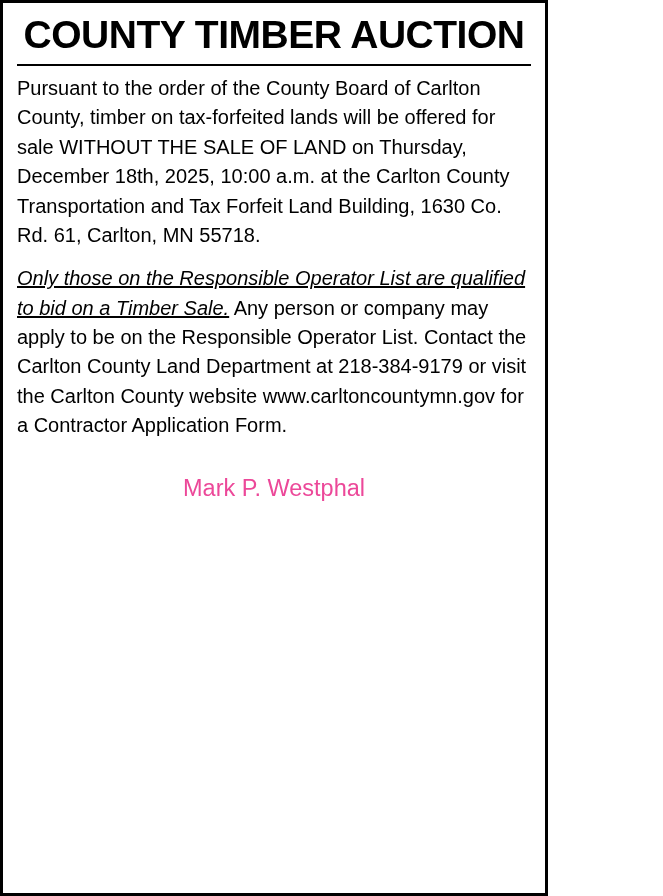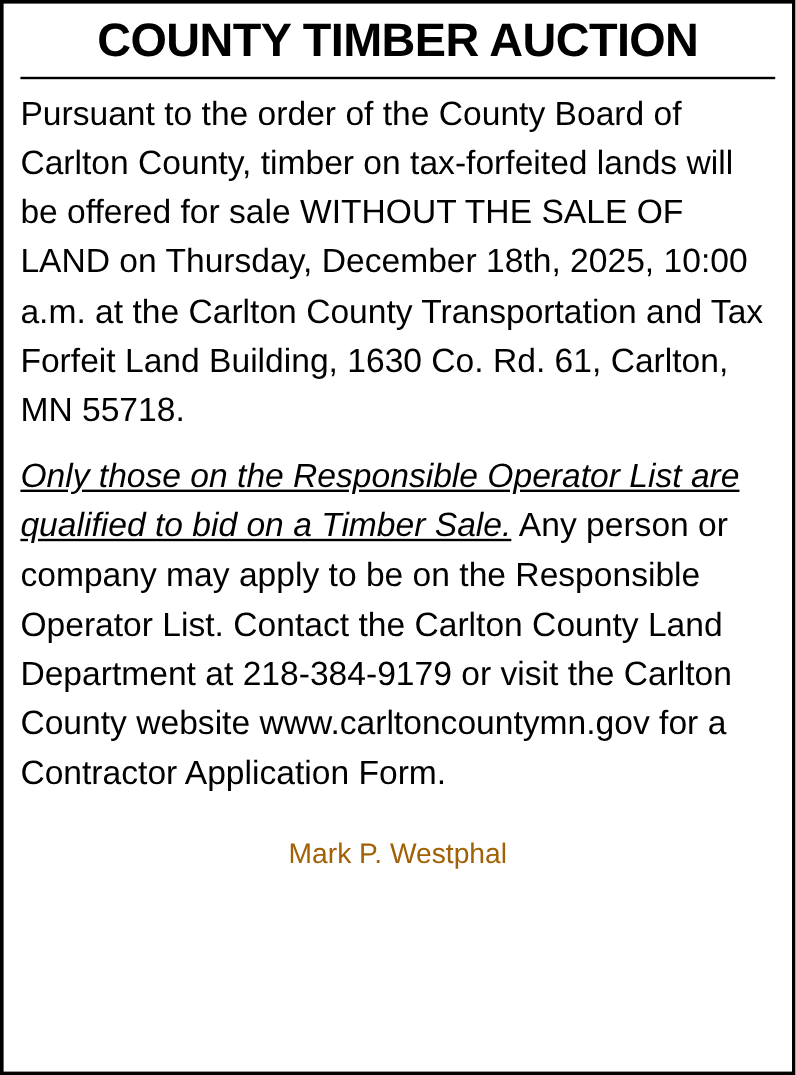--- a/index.html
+++ b/index.html
@@ -8,21 +8,21 @@
     background: #ffffff;
   }
   body {
     width: 663px;
     height: 896px;
     font-family: "Liberation Sans", sans-serif;
     overflow: hidden;
   }
   .notice {
     box-sizing: border-box;
-    width: 663px;
+    width: 548px;
     height: 896px;
     border: 3px solid #000000;
     padding: 8px 14px 8px 14px;
     background: #ffffff;
     display: flex;
     flex-direction: column;
   }
   .headline {
     font-size: 39px;
     font-weight: bold;
@@ -32,40 +32,40 @@
     margin: 4px 0 6px 0;
     color: #000000;
   }
   .rule {
     border: 0;
     border-top: 2px solid #000000;
     margin: 2px 0 8px 0;
     width: 100%;
   }
   .para {
-    font-size: 28px;
+    font-size: 20px;
     line-height: 1.47;
     color: #000000;
     margin: 0 0 14px 0;
     text-align: left;
     word-spacing: 0px;
   }
   .para:last-of-type {
     margin-bottom: 14px;
   }
   .emph {
     font-style: italic;
     text-decoration: underline;
   }
   .signature {
     margin-top: 16px;
     text-align: center;
     font-size: 23.5px;
     line-height: 1.45;
-    color: #a16207;
+    color: #ec4899;
   }
   .sig-line {
     display: block;
   }
 </style>
 </head>
 <body>
 
 <div class="notice">
 

